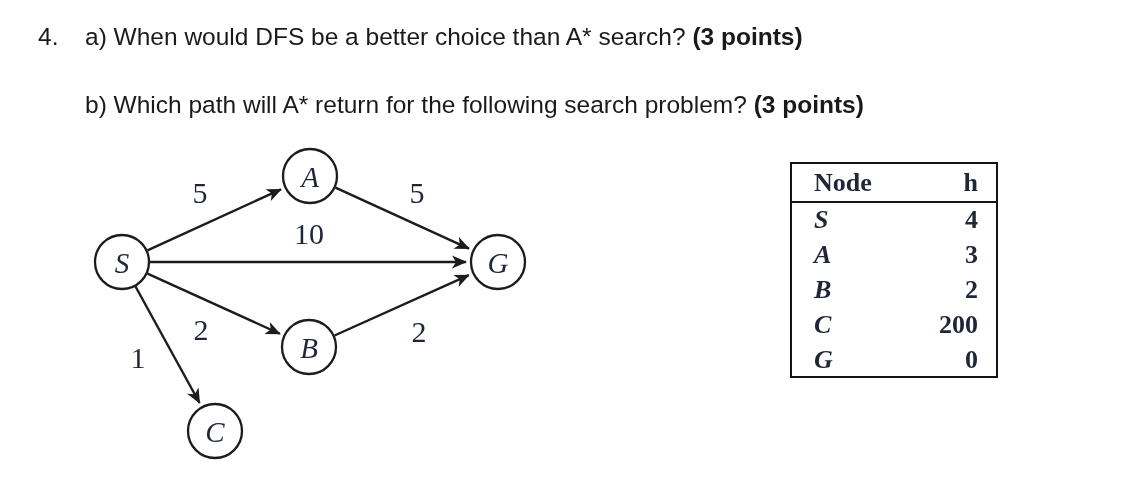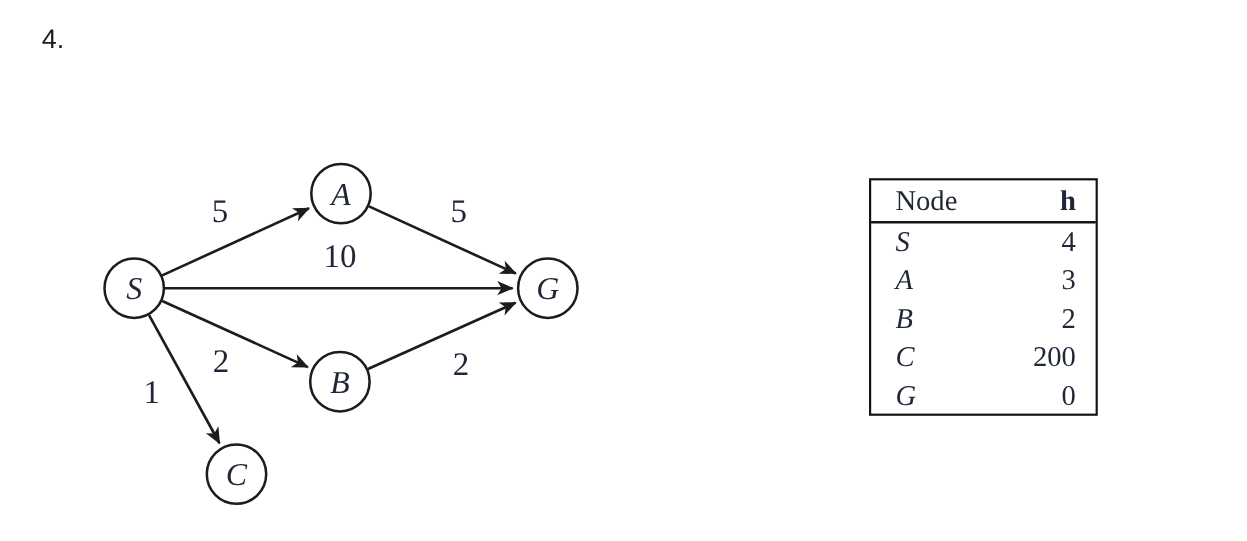--- a/index.html
+++ b/index.html
@@ -69,39 +69,41 @@
     height: 100%;
     border-collapse: collapse;
     font-family: "Liberation Serif", serif;
     font-size: 26px;
     color: #1f2638;
   }
   #h-table thead tr {
     border-bottom: 2px solid #141414;
   }
   #h-table th, #h-table td {
-    font-weight: normal;
+    font-weight: bold;
     padding: 0;
     vertical-align: middle;
   }
   #h-table thead tr { height: 38px; }
   #h-table tbody tr { height: 35px; }
   .col-node { text-align: left; padding-left: 22px !important; }
   .col-h    { text-align: right; padding-right: 18px !important; }
   #h-table th.col-h { font-weight: 700; }
   #h-table td.col-node { font-style: italic; }
 </style>
 </head>
 <body>
 
 <div id="page">
 
   <div class="qline" id="q-number">4.</div>
 
+  <div class="qline" id="q-part-a"><span>a) When would DFS be a better choice than A* search? </span><span class="pts">(3 points)</span></div>
 
+  <div class="qline" id="q-part-b"><span>b) Which path will A* return for the following search problem? </span><span class="pts">(3 points)</span></div>
 
   <svg id="graph-svg" width="1134" height="492" viewBox="0 0 1134 492">
     <defs>
       <marker id="arrowhead" markerUnits="userSpaceOnUse" markerWidth="18" markerHeight="16" refX="15" refY="8" orient="auto">
         <path d="M1,1.5 L16,8 L1,14.5 L5,8 Z" fill="#1c1c1c"></path>
       </marker>
     </defs>
     <g id="graph-edges">
         <line x1="147.46235809828164" y1="250.35232555078605" x2="280.9001621733924" y2="189.3116279419588" class="edge-line" marker-end="url(#arrowhead)"></line>
         <line x1="335.46235809828164" y1="187.64767444921395" x2="468.9001621733924" y2="248.6883720580412" class="edge-line" marker-end="url(#arrowhead)"></line>

